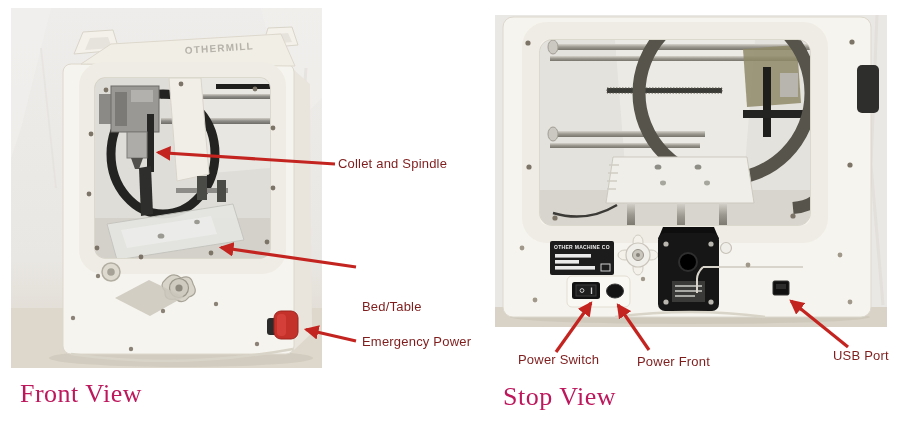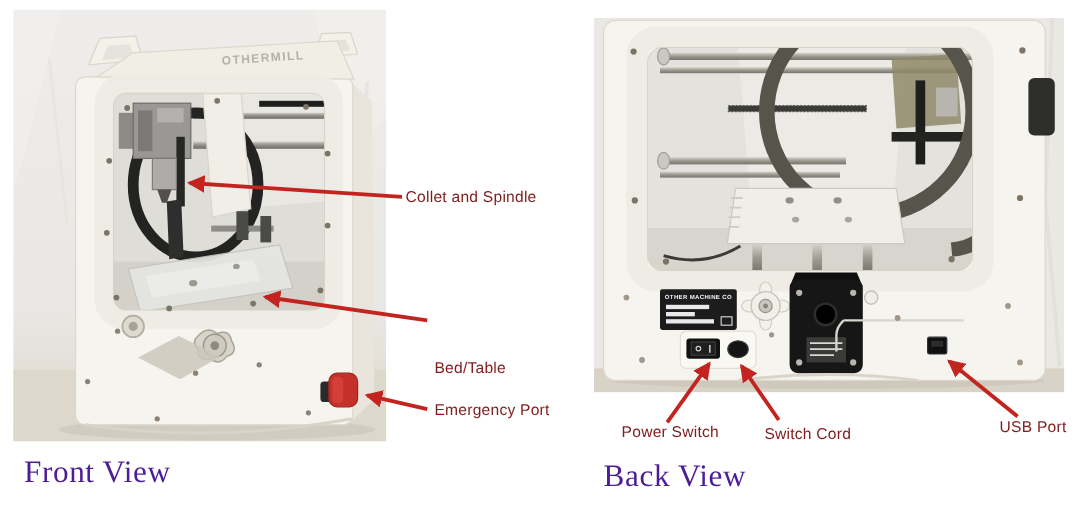--- a/index.html
+++ b/index.html
@@ -2,21 +2,21 @@
 <html><head>
 <meta charset="utf-8">
 <style>
   html,body{margin:0;padding:0;background:#ffffff;}
   #page{position:relative;width:900px;height:424px;background:#ffffff;overflow:hidden;
         font-family:"Liberation Sans",sans-serif;}
   .photo{position:absolute;overflow:hidden;}
   .ann-label{position:absolute;font-size:13px;color:#7f1d1d;letter-spacing:.2px;
              font-family:"Liberation Sans",sans-serif;white-space:nowrap;}
   .caption{position:absolute;font-family:"Liberation Serif",serif;font-size:26px;
-           color:#4c1d95;letter-spacing:.5px;white-space:nowrap;}
+           color:#be185d;letter-spacing:.5px;white-space:nowrap;}
   svg{display:block;}
   #arrow-overlay{position:absolute;left:0;top:0;pointer-events:none;}
 </style>
 </head>
 <body>
 
 <div id="page">
 
   <div class="photo" style="left:11px;top:8px;width:311px;height:360px;">
     <svg width="311" height="360" viewBox="0 0 311 360">
@@ -309,21 +309,21 @@
       <line x1="356" y1="267" x2="221" y2="247.5" marker-end="url(#ah)"></line>
       <line x1="356" y1="341" x2="306" y2="329.5" marker-end="url(#ah)"></line>
       <line x1="556" y1="352" x2="591" y2="303" marker-end="url(#ah)"></line>
       <line x1="649" y1="350" x2="618" y2="305" marker-end="url(#ah)"></line>
       <line x1="848" y1="347" x2="791" y2="301" marker-end="url(#ah)"></line>
     </g>
   </svg>
 
   <div class="ann-label" style="left:338px;top:156px;">Collet and Spindle</div>
   <div class="ann-label" style="left:362px;top:259px;margin-top:40px;">Bed/Table</div>
-  <div class="ann-label" style="left:362px;top:334px;">Emergency Port</div>
+  <div class="ann-label" style="left:362px;top:334px;">Emergency Power</div>
   <div class="ann-label" style="left:518px;top:352px;">Power Switch</div>
-  <div class="ann-label" style="left:637px;top:354px;">Switch Cord</div>
+  <div class="ann-label" style="left:637px;top:354px;">Power Front</div>
   <div class="ann-label" style="left:833px;top:348px;">USB Port</div>
 
   <div class="caption" style="left:20px;top:379px;">Front View</div>
-  <div class="caption" style="left:503px;top:382px;">Back View</div>
+  <div class="caption" style="left:503px;top:382px;">Stop View</div>
 
 </div>
 
 </body></html>

